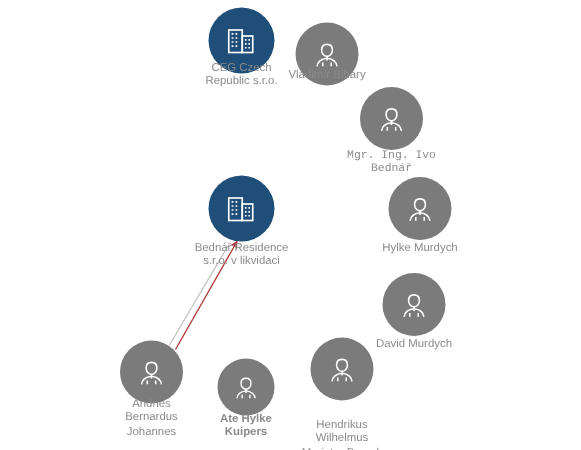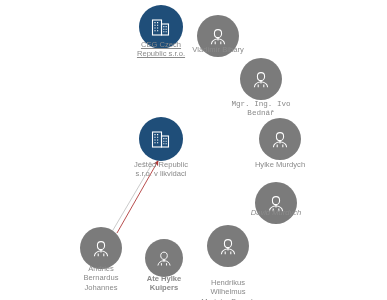--- a/index.html
+++ b/index.html
@@ -95,21 +95,21 @@
           <line x1="8.0" y1="15.7" x2="9.2" y2="15.7"></line>
           <line x1="14.3" y1="11.6" x2="15.4" y2="11.6"></line>
           <line x1="16.6" y1="11.6" x2="17.7" y2="11.6"></line>
           <line x1="14.3" y1="14.2" x2="15.4" y2="14.2"></line>
           <line x1="16.6" y1="14.2" x2="17.7" y2="14.2"></line>
           <line x1="14.3" y1="16.8" x2="15.4" y2="16.8"></line>
           <line x1="16.6" y1="16.8" x2="17.7" y2="16.8"></line>
         </g>
       </svg>
     </div>
-    <div class="node-label" style="top:13px;text-decoration:underline;">CEG Czech
+    <div class="node-label" style="top:13px;">CEG Czech
 Republic s.r.o.</div>
   </div>
 
   <div class="node node-person" style="left:218px; top:36px;">
     <div class="node-circle" style="left:-21px; top:-21px; width:42px; height:42px;">
       <svg class="icon-svg" width="24" height="24" viewBox="0 0 24 24">
         <g fill="none" stroke="#ffffff" stroke-width="1.05">
           <path d="M8.4 9.4c0-2.4 1.5-3.8 3.6-3.8s3.6 1.4 3.6 3.8c0 2.4-1.6 4.2-3.6 4.2s-3.6-1.8-3.6-4.2z"></path>
           <path d="M12 13.6 L12 16.4"></path>
           <path d="M5.4 20.2c0.3-3.0 2.7-4.9 6.6-5.4"></path>
@@ -161,21 +161,21 @@
         <g fill="none" stroke="#ffffff" stroke-width="1.05">
           <path d="M8.4 9.4c0-2.4 1.5-3.8 3.6-3.8s3.6 1.4 3.6 3.8c0 2.4-1.6 4.2-3.6 4.2s-3.6-1.8-3.6-4.2z"></path>
           <path d="M12 13.6 L12 16.4"></path>
           <path d="M5.4 20.2c0.3-3.0 2.7-4.9 6.6-5.4"></path>
           <path d="M18.6 20.2c-0.3-3.0-2.7-4.9-6.6-5.4"></path>
           <path d="M9.2 17.6 L9.2 20.2"></path>
           <path d="M14.8 17.6 L14.8 20.2"></path>
         </g>
       </svg>
     </div>
-    <div class="node-label" style="top:5px;font-style:italic;">David Murdych</div>
+    <div class="node-label" style="top:21px;">David Murdych</div>
   </div>
 
   <div class="node node-company" style="left:161px; top:139px;">
     <div class="node-circle" style="left:-22px; top:-22px; width:44px; height:44px;">
       <svg class="icon-svg" width="24" height="24" viewBox="0 0 24 24">
         <g fill="none" stroke="#ffffff" stroke-width="1.1">
           <rect x="3.5" y="5" width="9" height="15"></rect>
           <rect x="12.5" y="9" width="7" height="11"></rect>
           <line x1="5.4" y1="7.6" x2="6.6" y2="7.6"></line>
           <line x1="8.0" y1="7.6" x2="9.2" y2="7.6"></line>
@@ -187,21 +187,21 @@
           <line x1="8.0" y1="15.7" x2="9.2" y2="15.7"></line>
           <line x1="14.3" y1="11.6" x2="15.4" y2="11.6"></line>
           <line x1="16.6" y1="11.6" x2="17.7" y2="11.6"></line>
           <line x1="14.3" y1="14.2" x2="15.4" y2="14.2"></line>
           <line x1="16.6" y1="14.2" x2="17.7" y2="14.2"></line>
           <line x1="14.3" y1="16.8" x2="15.4" y2="16.8"></line>
           <line x1="16.6" y1="16.8" x2="17.7" y2="16.8"></line>
         </g>
       </svg>
     </div>
-    <div class="node-label" style="top:21px;">Ještěd Republic
+    <div class="node-label" style="top:21px;">Bednář Residence
 s.r.o. v likvidaci</div>
   </div>
 
   <div class="node node-person" style="left:101px; top:248px;">
     <div class="node-circle" style="left:-21px; top:-21px; width:42px; height:42px;">
       <svg class="icon-svg" width="24" height="24" viewBox="0 0 24 24">
         <g fill="none" stroke="#ffffff" stroke-width="1.05">
           <path d="M8.4 9.4c0-2.4 1.5-3.8 3.6-3.8s3.6 1.4 3.6 3.8c0 2.4-1.6 4.2-3.6 4.2s-3.6-1.8-3.6-4.2z"></path>
           <path d="M12 13.6 L12 16.4"></path>
           <path d="M5.4 20.2c0.3-3.0 2.7-4.9 6.6-5.4"></path>

